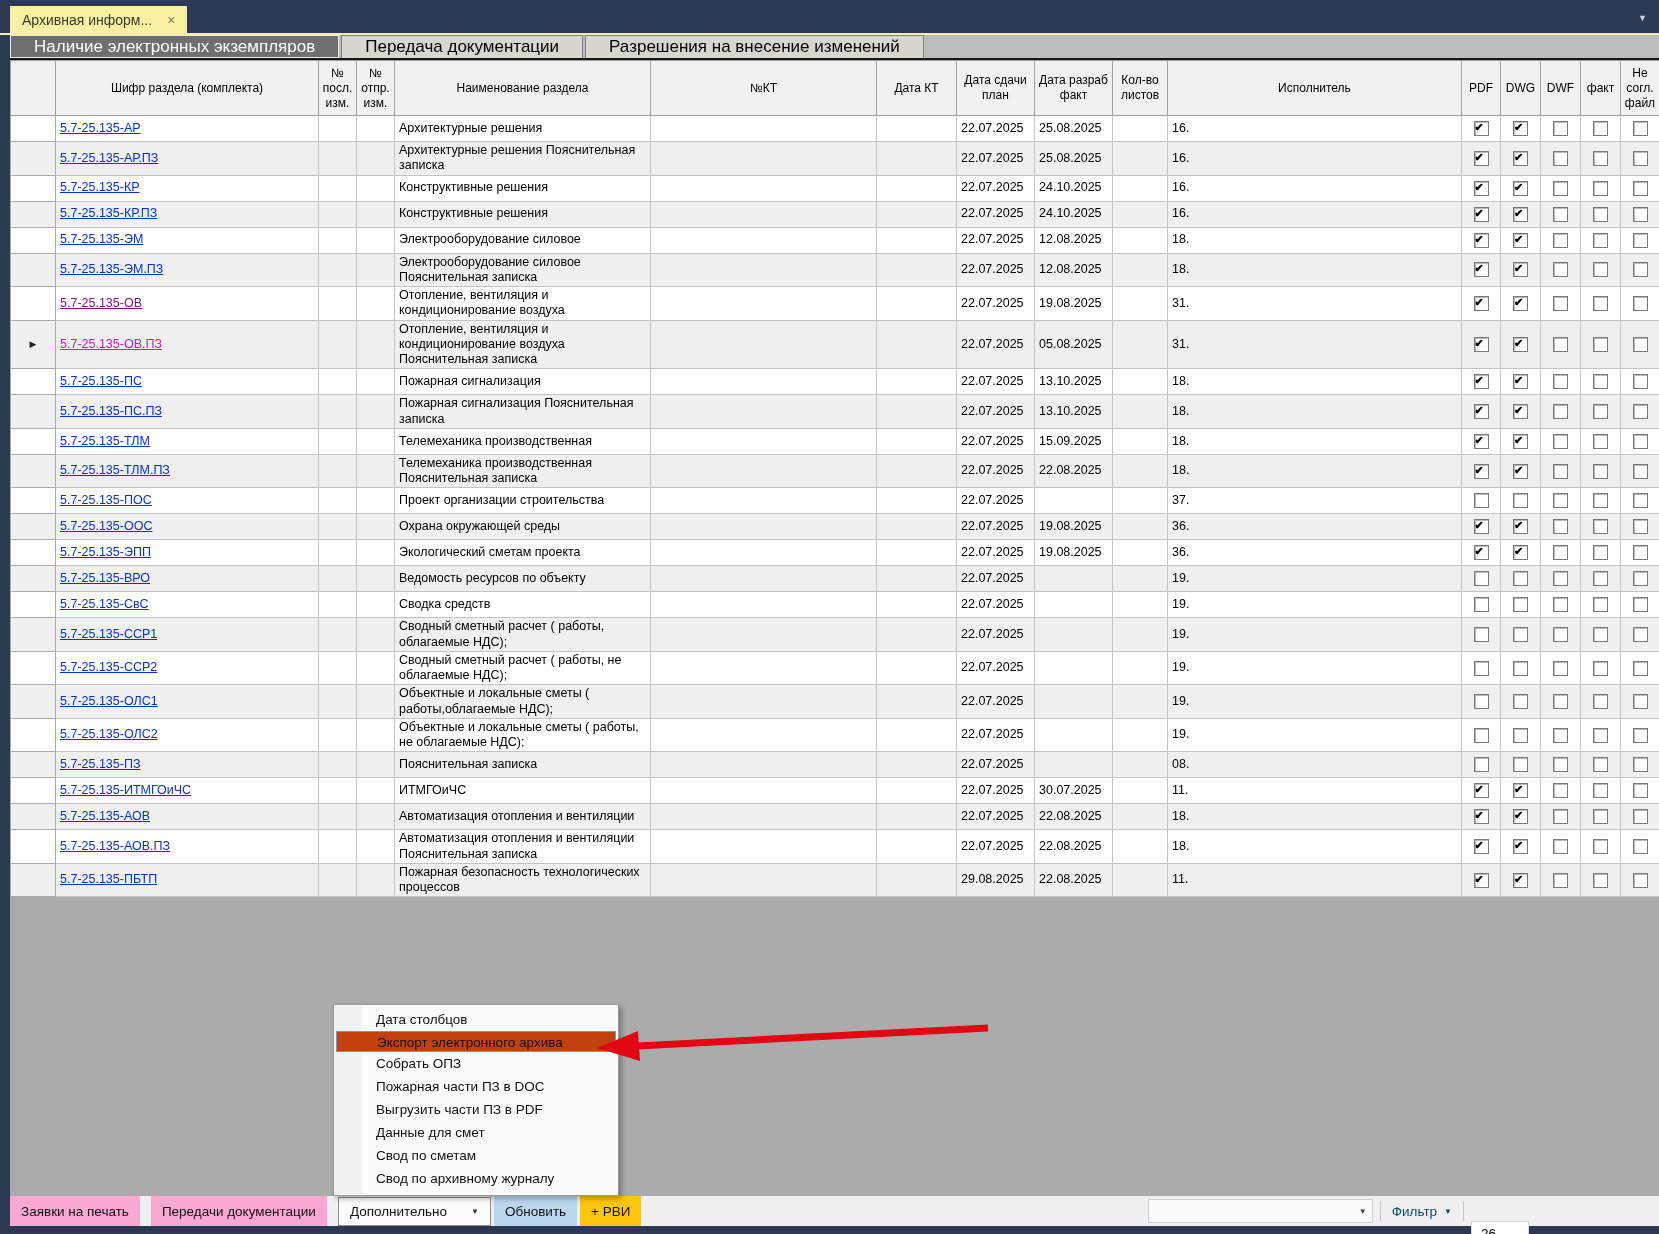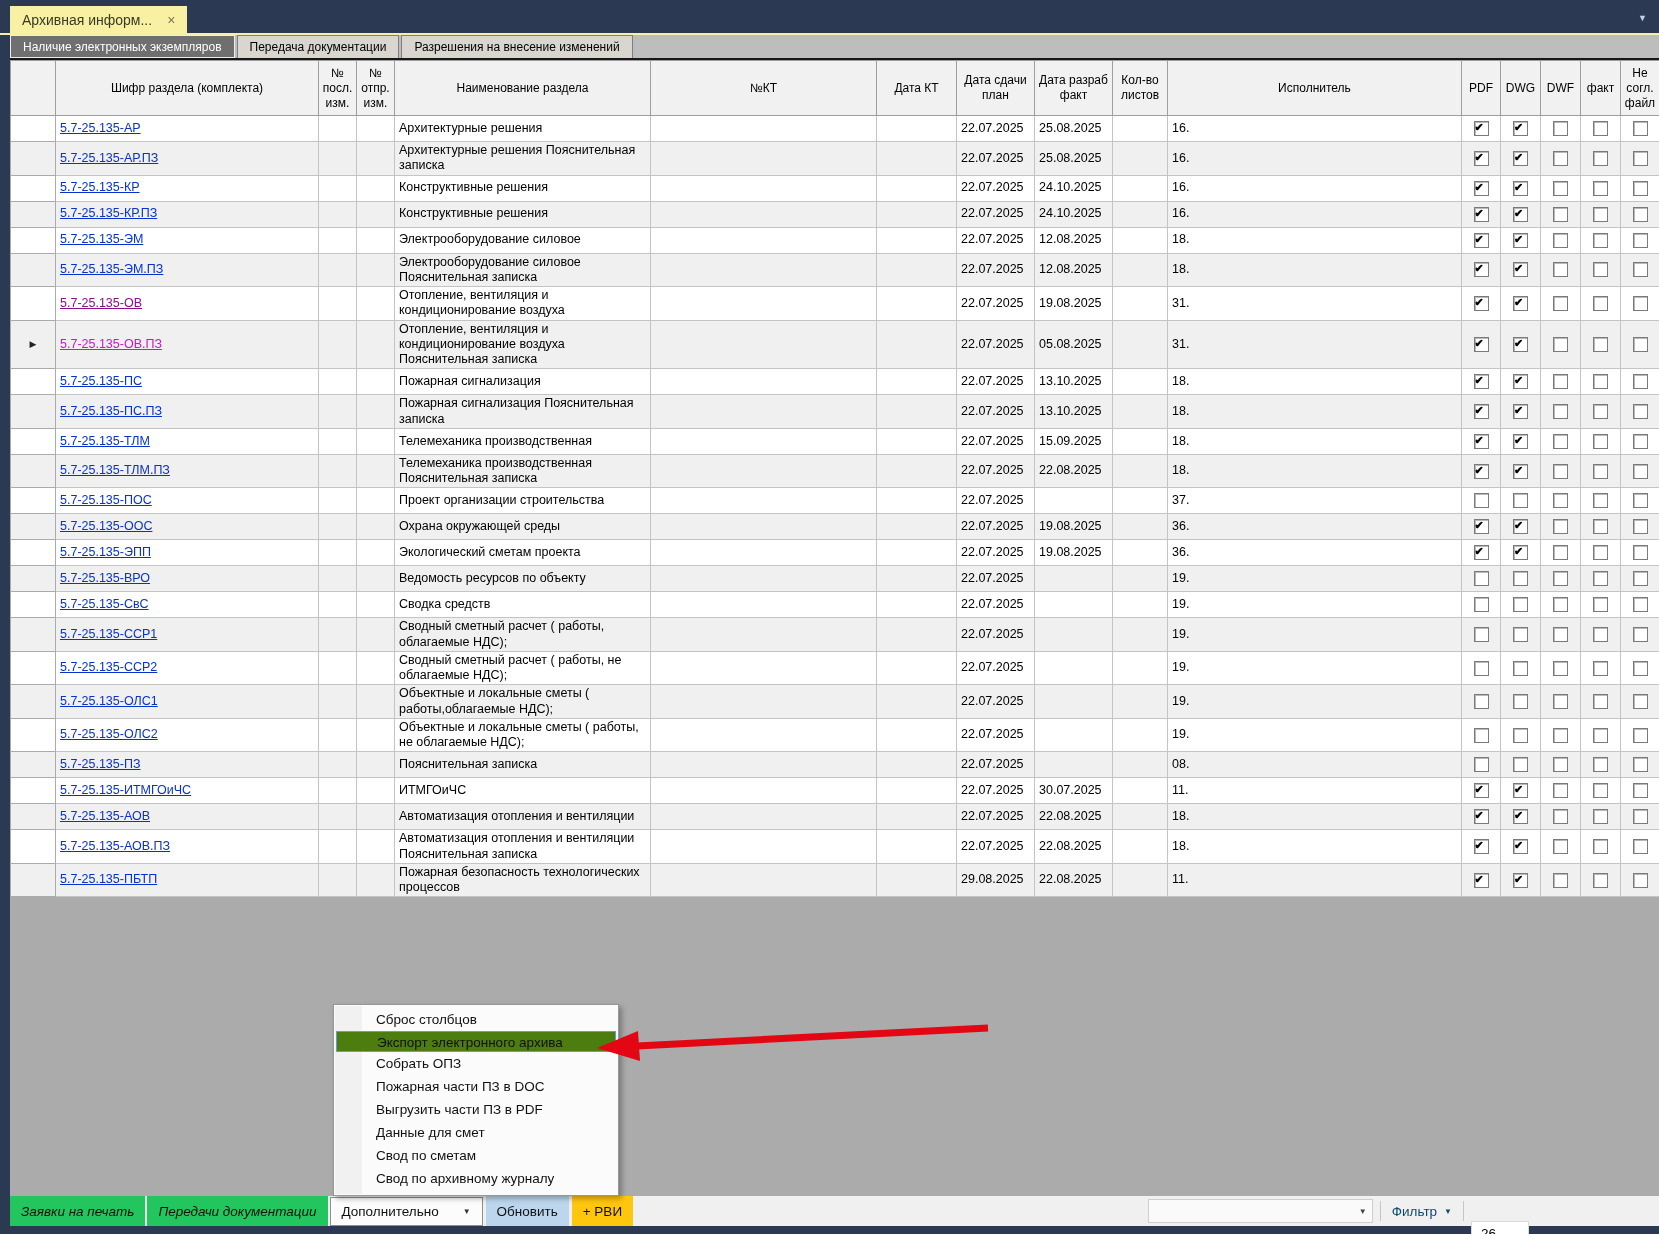--- a/index.html
+++ b/index.html
@@ -18,22 +18,22 @@
   }
   .doc-tab .close{color:#77775A;font-size:14px;line-height:1;}
   .titlebar-caret{position:absolute;right:12px;top:13px;color:#C9D2DE;font-size:9px;}
   .yellow-line{position:absolute;left:0;top:33px;width:100%;height:2px;background:#F6EFA5;}
   
   .subtabs{
     position:absolute;left:10px;top:35px;width:1649px;height:23px;
     background:#BDBDBD;display:flex;align-items:stretch;
   }
   .subtab{
-    display:flex;align-items:center;padding:0 12px;margin-right:2px;
-    font-size:12px;box-sizing:border-box;cursor:default;white-space:nowrap;
+    display:flex;align-items:center;padding:0 23px;margin-right:2px;
+    font-size:17px;box-sizing:border-box;cursor:default;white-space:nowrap;
     background:#D9D6CF;color:#000;border:1px solid #7F7F7F;border-bottom:none;
   }
   .subtab.active{background:#6F6F6F;color:#fff;border:1px solid #EDEDED;}
   
   .main{
     position:absolute;left:10px;top:58px;width:1649px;height:1138px;
     background:#ABABAB;border-top:2px solid #161616;overflow:hidden;box-sizing:border-box;
   }
   table{border-collapse:collapse;table-layout:fixed;width:1649px;}
   th{
@@ -72,35 +72,35 @@
     padding:3px 0;z-index:30;box-shadow:3px 3px 5px rgba(0,0,0,0.28);
   }
   .menu::before{
     content:"";position:absolute;left:1px;top:1px;bottom:1px;width:27px;background:#F1F1F1;
   }
   .menu-item{
     position:relative;height:23px;line-height:23px;padding-left:42px;
     font-size:13.5px;color:#111;white-space:nowrap;cursor:default;
   }
   .menu-item.hl{
-    margin:0 2px;border:1px solid #5E9FD8;background:#4d7c0f;
+    margin:0 2px;border:1px solid #5E9FD8;background:#c2410c;
     height:21px;line-height:21px;padding-left:40px;box-sizing:border-box;
   }
   
   .arrow-svg{position:absolute;left:0;top:0;width:1659px;height:1234px;pointer-events:none;z-index:40;}
   
   .bottombar{
     position:absolute;left:10px;top:1196px;width:1649px;height:30px;
     background:#F0F0F0;display:flex;align-items:center;font-size:13.5px;z-index:20;
   }
   .tb{
     height:30px;display:flex;align-items:center;padding:0 11px;
     box-sizing:border-box;white-space:nowrap;cursor:default;color:#111;
   }
-  .tb-green{background:#22c55e;margin-right:2px;font-style:italic;}
+  .tb-green{background:#f9a8d4;margin-right:11px;}
   .tb-white{background:#FCFCFC;border:1px solid #8F8F8F;height:29px;gap:24px;}
   .tb-blue{background:#BCD7ED;margin-left:3px;}
   .tb-gold{background:#FFC60E;margin-left:3px;}
   .tb .caret{font-size:8px;color:#333;}
   .tb-right{margin-left:auto;display:flex;align-items:center;height:100%;}
   .combo{
     width:225px;height:24px;background:#FAFAFA;border:1px solid #CFCFCF;
     position:relative;box-sizing:border-box;
   }
   .combo .caret{position:absolute;right:5px;top:7px;font-size:8px;color:#444;}
@@ -636,21 +636,21 @@
           <td class="cb-cell cell-blue"><span class="cb checked"></span></td>
           <td class="cb-cell cell-pink"><span class="cb"></span></td>
           <td class="cb-cell"><span class="cb"></span></td>
           <td class="cb-cell"><span class="cb"></span></td>
         </tr>
       </tbody>
   </table>
 </div>
 
 <div class="menu" id="context-menu">
-    <div class="menu-item">Сброс столбцов</div>
+    <div class="menu-item">Дата столбцов</div>
     <div class="menu-item hl">Экспорт электронного архива</div>
     <div class="menu-item">Собрать ОПЗ</div>
     <div class="menu-item">Пожарная части ПЗ в DOC</div>
     <div class="menu-item">Выгрузить части ПЗ в PDF</div>
     <div class="menu-item">Данные для смет</div>
     <div class="menu-item">Свод по сметам</div>
     <div class="menu-item">Свод по архивному журналу</div>
   </div>
 
 <svg class="arrow-svg" viewBox="0 0 1659 1234">

